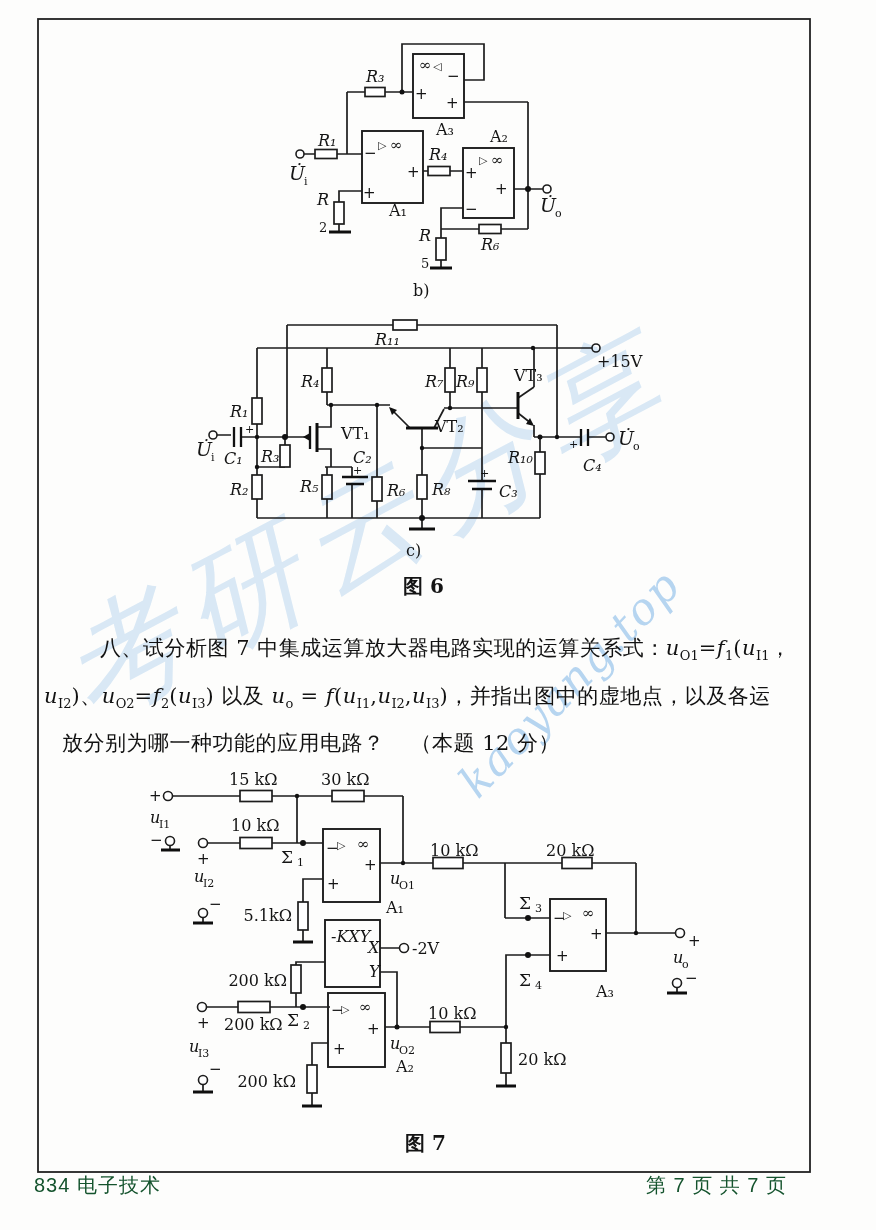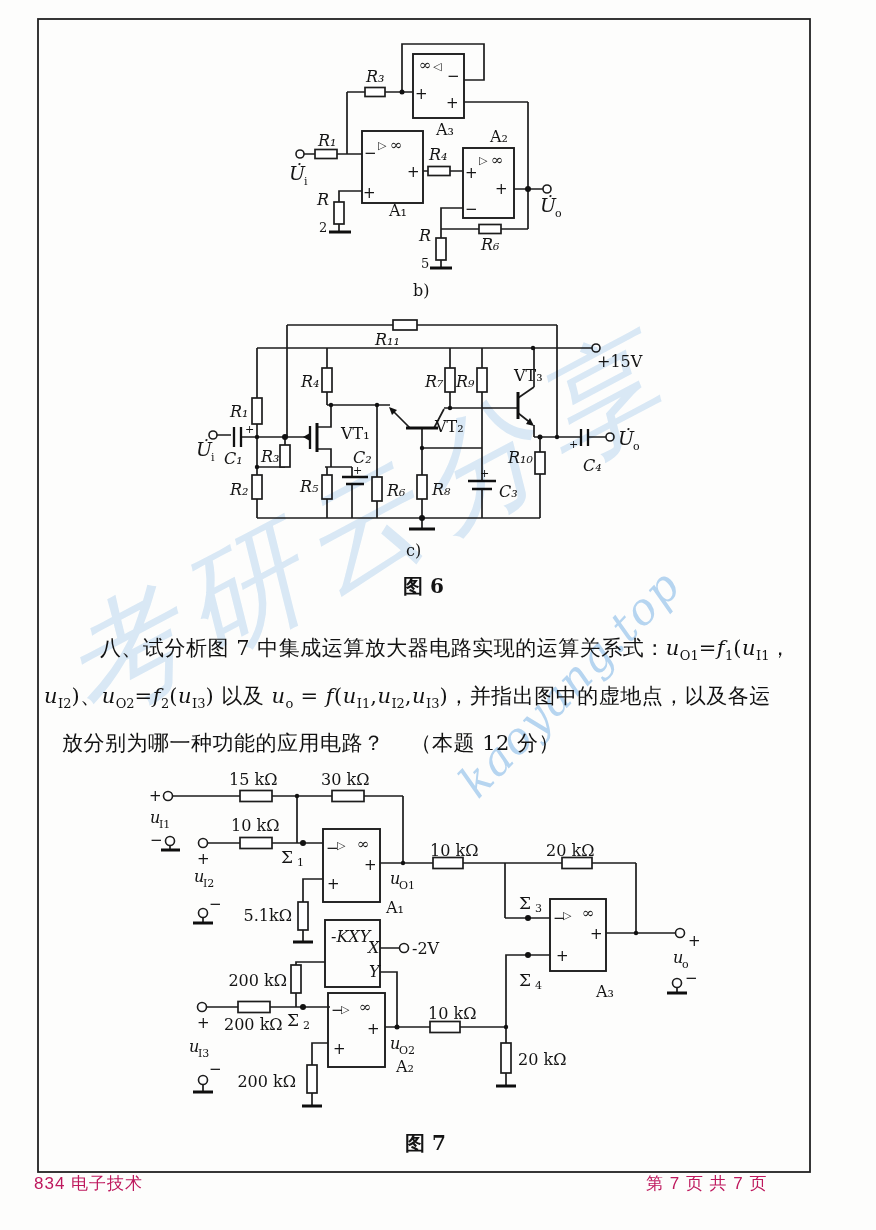--- a/index.html
+++ b/index.html
@@ -25,21 +25,21 @@
   .ssub{font:11px "DejaVu Serif",serif;}
   .dsub{font:13px "DejaVu Serif",serif;}
   .sg{font:17px "DejaVu Serif",serif;}
   .cap{font:bold 20px "DejaVu Serif",serif;}
   .pline{position:absolute;font-size:21px;letter-spacing:0.5px;white-space:nowrap;}
   .cn{font-family:"DejaVu Serif","Liberation Serif",serif;}
   .it{font-style:italic;}
   .msub{font-size:13px;vertical-align:-5px;letter-spacing:0;}
   .gap{display:inline-block;width:26px;}
   #footer-left,#footer-right{position:absolute;top:1172px;font-family:"Liberation Sans","DejaVu Sans",sans-serif;
-        font-size:17px;color:#be185d;letter-spacing:1px;}
+        font-size:20px;color:#14532d;letter-spacing:1px;}
   #footer-left{left:34px;}
   #footer-right{left:646px;}
 </style>
 </head>
 <body>
 
 <div id="page">
 
 <svg width="876" height="1230" viewBox="0 0 876 1230">
 

